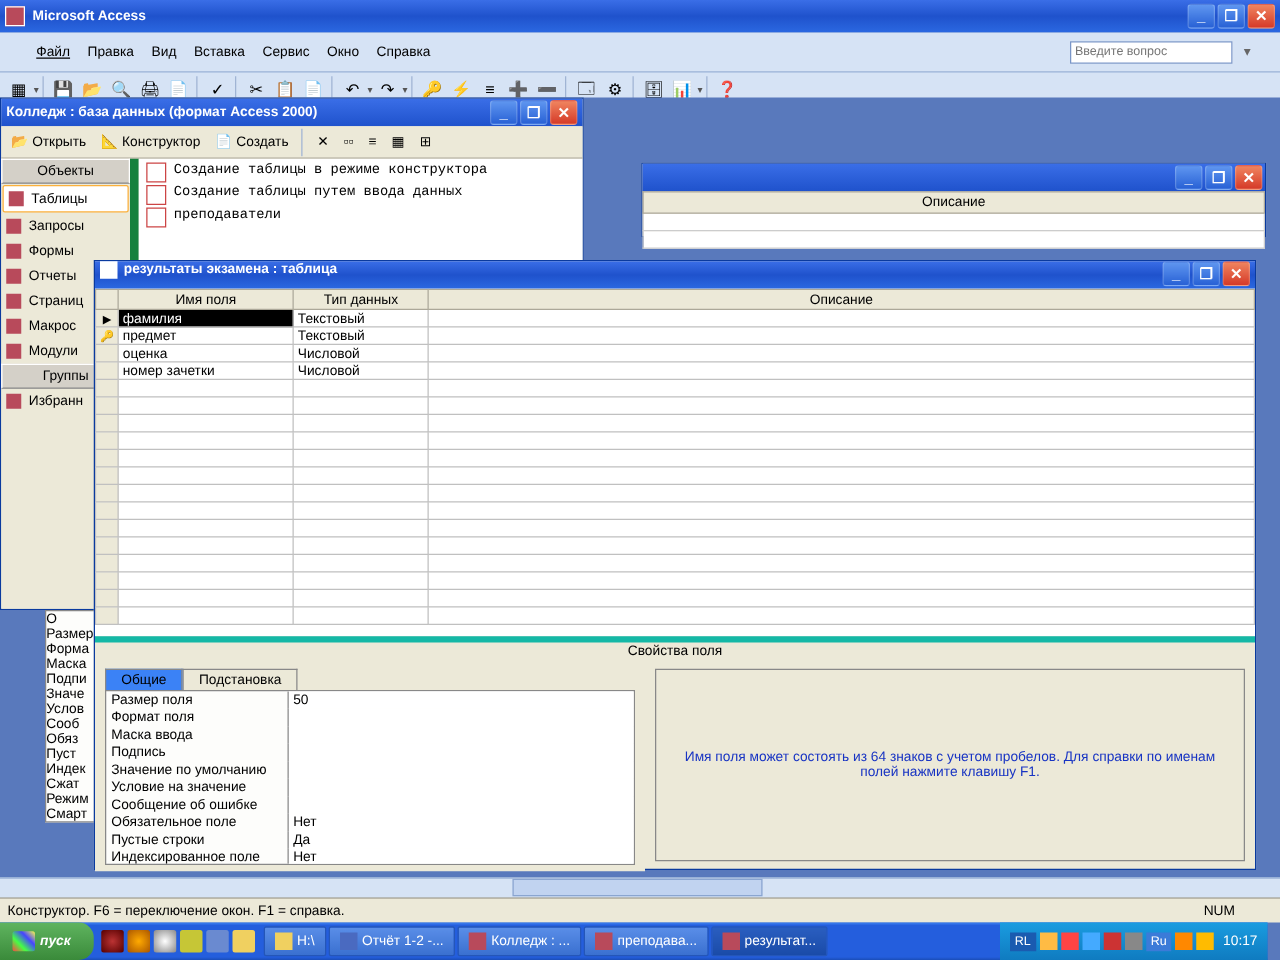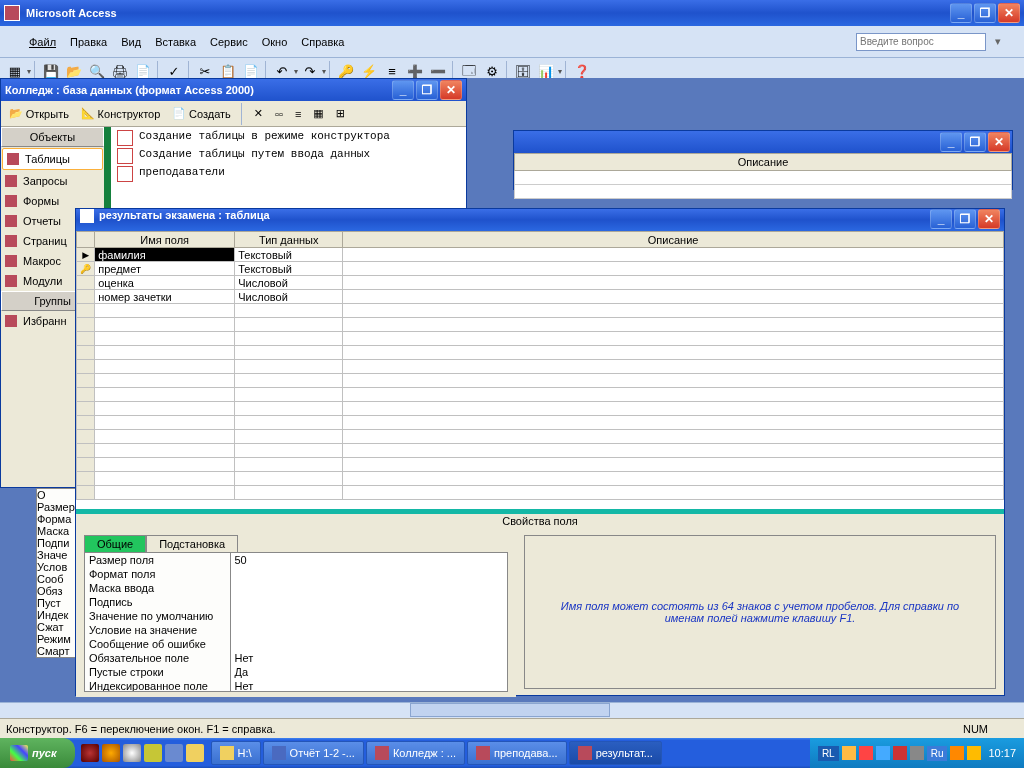--- a/index.html
+++ b/index.html
@@ -63,38 +63,38 @@
 .grid td.rowsel { background:#ece9d8; width:14px; text-align:center; font-size:9px; }
 .grid td.active { background:#000; color:#fff; }
 .grid td.namecol { width:140px; }
 .grid td.typecol { width:108px; }
 
 .propsection { height:18px; background:#ece9d8; text-align:center; border-top:5px solid #14b8a6; font-size:11px; padding-top:1px; }
 .propsplit { display:flex; height:170px; }
 .proptabs { width:440px; background:#ece9d8; padding:8px 8px 0 8px; }
 .tabs { display:flex; }
 .tab { padding:2px 12px; background:#ece9d8; border:1px solid #888; border-bottom:none; font-size:11px; cursor:pointer; }
-.tab.active { background:#22c55e; position:relative; z-index:2; }
+.tab.active { background:#3b82f6; position:relative; z-index:2; }
 .propgrid { background:#fdfdfb; border:1px solid #888; height:140px; overflow:hidden; }
 .propgrid table { width:100%; border-collapse:collapse; font-size:11px; }
 .propgrid td { padding:1px 4px; height:14px; }
 .propgrid td:first-child { width:145px; }
 .propgrid td:last-child { background:#fff; border-left:1px solid #888; }
-.helparea { flex:1; background:#ece9d8; border:1px solid #888; margin:8px; display:flex; align-items:center; justify-content:center; text-align:center; color:#1834c3; padding:0 20px; font-size:11px;font-style:italic; }
+.helparea { flex:1; background:#ece9d8; border:1px solid #888; margin:8px; display:flex; align-items:center; justify-content:center; text-align:center; color:#1834c3; padding:0 20px; font-size:11px; }
 
 
 .hscroll { position:absolute; left:0; right:0; bottom:30px; height:16px; background:#d6e3f5; border-top:1px solid #9bb3d6; }
 .hscroll .thumb { width:200px; height:14px; background:#c1d3f0; border:1px solid #8aa5d0; margin-left:410px; }
 
 
 .statusbar { position:absolute; left:0; right:0; bottom:30px; height:20px; background:#ece9d8; border-top:1px solid #aca899; display:flex; align-items:center; padding:0 6px; font-size:11px; }
 .statusbar .right { margin-left:auto; margin-right:30px; }
 
 
-.taskbar { position:absolute; left:0; right:0; bottom:0; height:30px; background:linear-gradient(#3f82f0,#245edd 8%,#245edd 92%,#1a4db8); display:flex; align-items:center; }
+.taskbar { position:absolute; left:0; right:10px; bottom:0; height:30px; background:linear-gradient(#3f82f0,#245edd 8%,#245edd 92%,#1a4db8); display:flex; align-items:center; }
 .startbtn { height:30px; background:linear-gradient(#5fb45f,#3a8a3a); color:#fff; font-weight:bold; font-style:italic; padding:0 18px 0 10px; display:flex; align-items:center; border-radius:0 12px 12px 0; font-size:14px; gap:4px; cursor:pointer; }
 .startflag { width:18px; height:16px; background:linear-gradient(45deg,#f44,#4f4,#44f,#ff4); border-radius:2px; }
 .qlaunch { display:flex; gap:3px; padding:0 6px; }
 .ql { width:18px; height:18px; border-radius:2px; }
 .tbtn { height:24px; background:linear-gradient(#5a8ee8,#3a70d0); border:1px solid #2456b8; border-radius:2px; color:#fff; padding:0 8px; margin:0 1px; display:flex; align-items:center; gap:4px; font-size:11px; max-width:118px; overflow:hidden; white-space:nowrap; cursor:pointer; }
 .tbtn.active { background:linear-gradient(#2a5ec0,#1a4ba8); }
 .tbtn .ti { width:14px; height:14px; background:#fff; flex-shrink:0; }
 .tray { margin-left:auto; height:30px; background:linear-gradient(#1a9ce0,#0f7bc0); display:flex; align-items:center; padding:0 8px; gap:3px; color:#fff; font-size:11px; }
 .tray .ti2 { width:14px; height:14px; }
 .lang { background:#1a5bb0; padding:2px 4px; color:#fff; font-size:10px; }

